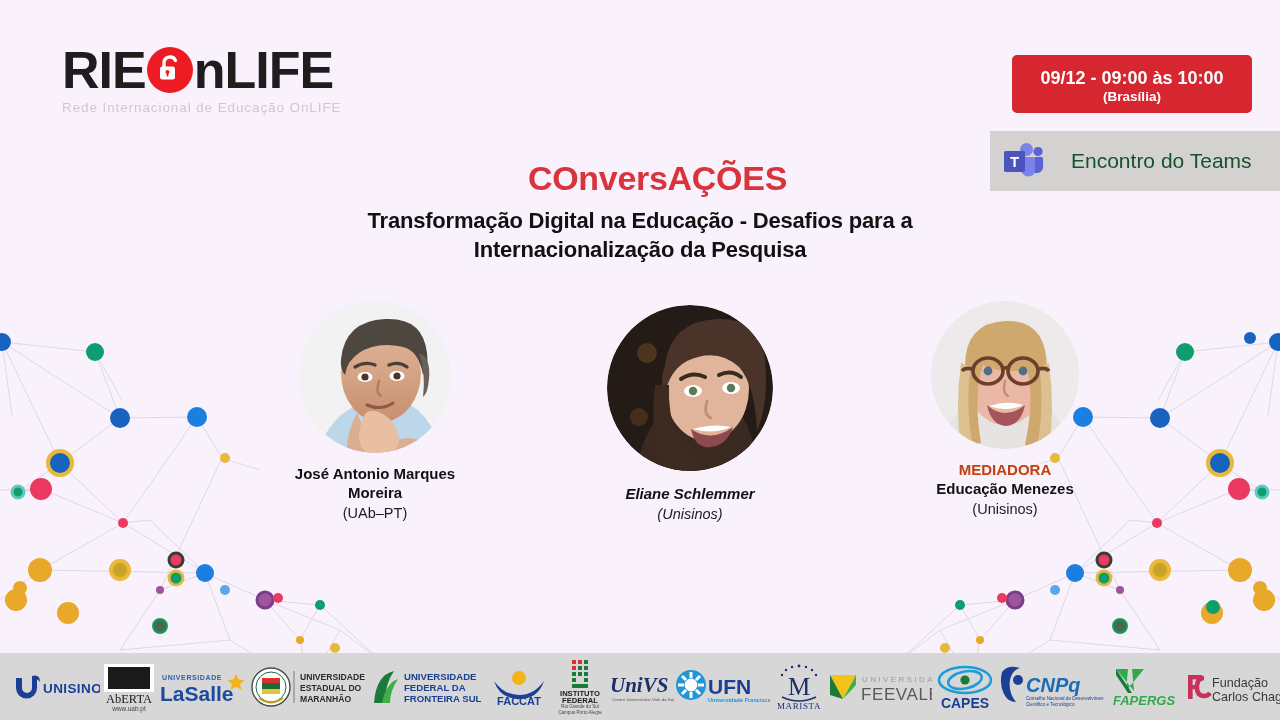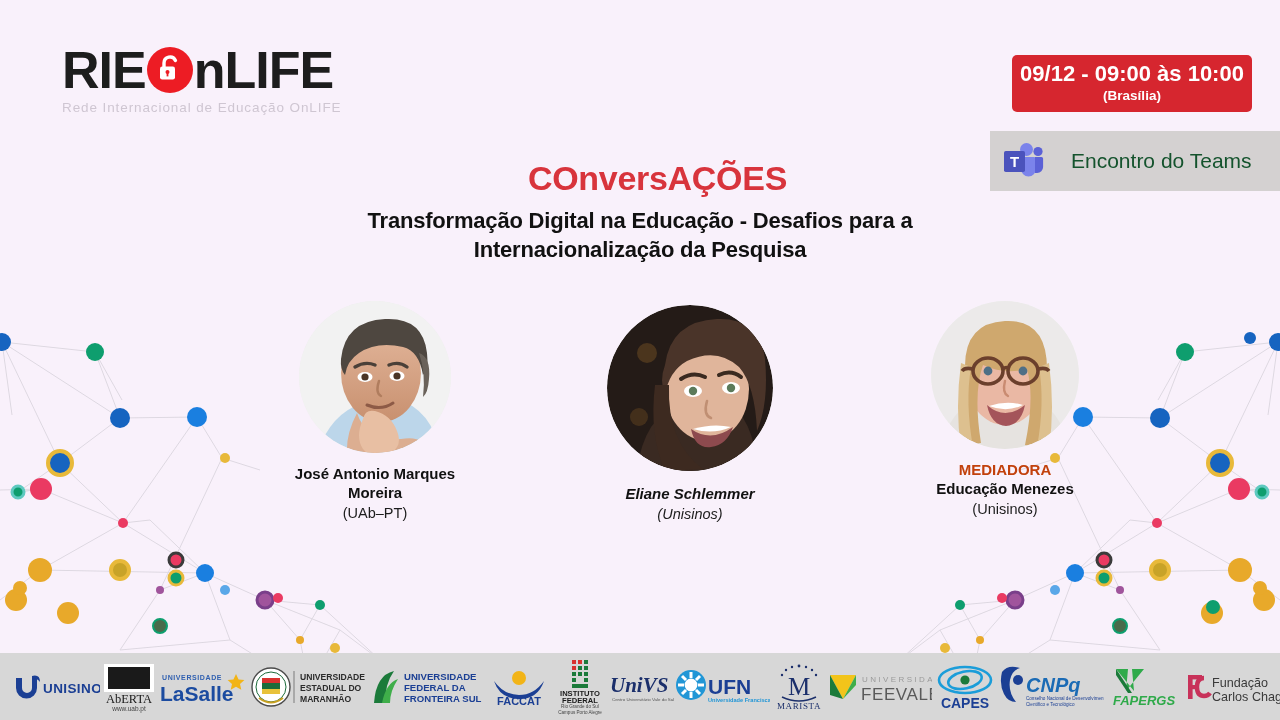--- a/index.html
+++ b/index.html
@@ -76,24 +76,25 @@
     top: 55px;
     width: 240px;
     background: #d6262f;
     border-radius: 5px;
     color: #ffffff;
     text-align: center;
     padding: 7px 6px 9px 6px;
     box-sizing: border-box;
   }
   #schedule-time {
-    font-size: 22px;
+    font-size: 18px;
     font-weight: bold;
     line-height: 1.12;
     white-space: nowrap;
+    margin-top: 6px;
   }
   #schedule-tz {
     font-size: 13.5px;
     font-weight: bold;
     margin-top: 1px;
   }
 
   
   #teams-pill {
     position: absolute;

